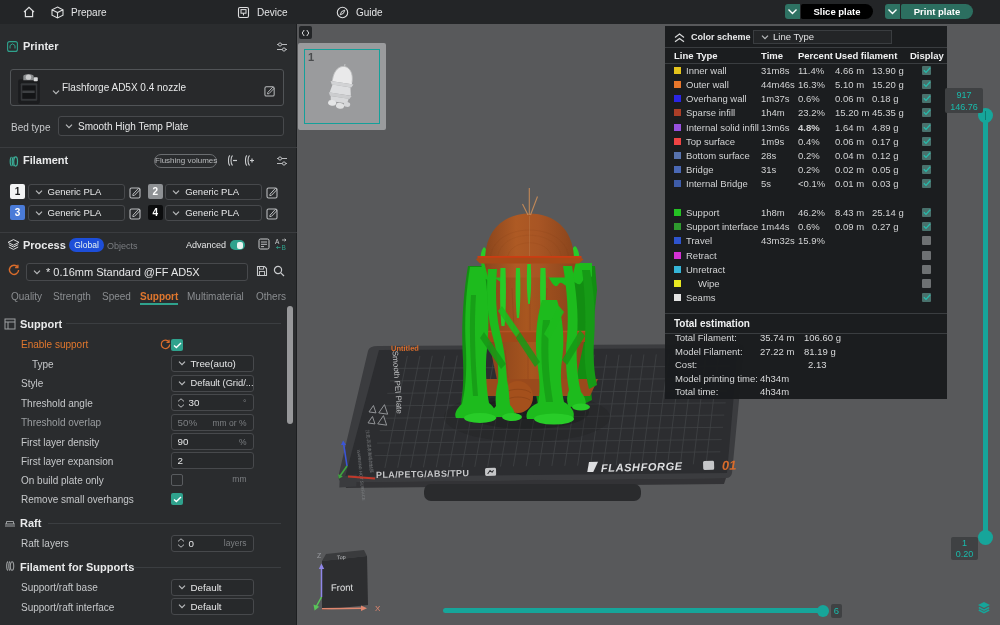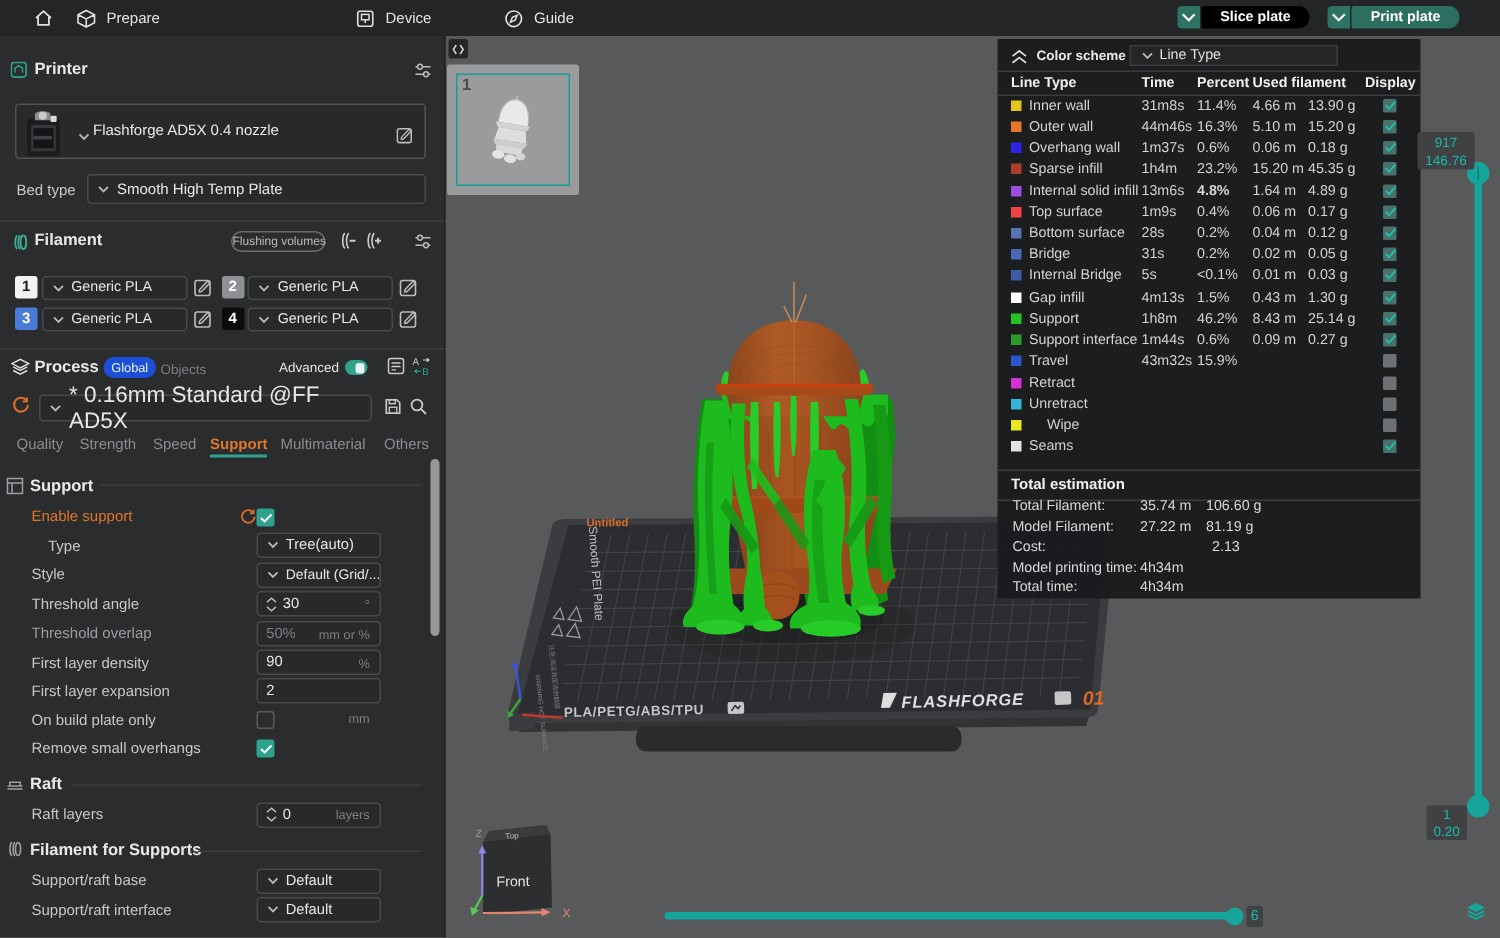--- a/index.html
+++ b/index.html
@@ -201,21 +201,21 @@
         <path d="M5.5 10.5 L1.5 10.5 M3 9.3 L1.5 10.5 L3 11.7" stroke="#2FA28D" stroke-width="0.8" fill="none"></path>
       </svg>
 <svg class="abs" style="left:8px;top:240px" width="12" height="12" viewBox="0 0 12 12">
         <path d="M9.8 3.2 A4.6 4.6 0 1 0 10.6 6" fill="none" stroke="#D96C2B" stroke-width="1.4"></path>
         <path d="M9.9 0.8 L9.9 3.6 L7.1 3.6" fill="none" stroke="#D96C2B" stroke-width="1.3"></path>
       </svg>
 <div class="inp" style="left:26px;top:239px;width:222px;height:18px;">
         <svg class="chev" viewBox="0 0 8 8">
           <path d="M1 2.6 L4 5.6 L7 2.6" fill="none" stroke="#B9BBBD" stroke-width="1.2"></path>
         </svg>
-        <span style="font-size:15px;">* 0.16mm Standard @FF AD5X</span>
+        <span style="font-size:11px;">* 0.16mm Standard @FF AD5X</span>
       </div>
 <svg class="abs" style="left:256px;top:241px" width="12" height="12" viewBox="0 0 12 12">
         <path d="M1.5 1.5 H8.5 L10.5 3.5 V10.5 H1.5 Z" fill="none" stroke="#C9CBCD" stroke-width="1.1"></path>
         <rect x="3.5" y="6.5" width="5" height="4" fill="none" stroke="#C9CBCD" stroke-width="0.9"></rect>
         <rect x="3.5" y="1.5" width="4" height="2.6" fill="none" stroke="#C9CBCD" stroke-width="0.9"></rect>
       </svg>
 <svg class="abs" style="left:273px;top:241px" width="12" height="12" viewBox="0 0 12 12">
         <circle cx="5" cy="5" r="3.6" fill="none" stroke="#C9CBCD" stroke-width="1.2"></circle>
         <path d="M7.8 7.8 L11 11" stroke="#C9CBCD" stroke-width="1.2"></path>
       </svg>
@@ -572,32 +572,20 @@
 <div class="lg-t" style="left:21px;">Internal Bridge</div>
 <div class="lg-t" style="left:96px;">5s</div>
 <div class="lg-t" style="left:133px;">&lt;0.1%</div>
 <div class="lg-t" style="left:170px;">0.01 m</div>
 <div class="lg-t" style="left:207px;">0.03 g</div>
 <div class="lg-ck on"></div>
         <svg class="abs" style="left:258px;top:4px" width="8" height="7" viewBox="0 0 8 7">
           <path d="M0.8 3.2 L3 5.4 L7.2 0.8" fill="none" stroke="#27BCAC" stroke-width="1.3"></path>
         </svg>
 </div>
-<div class="lg-row" style="top:164.7px;">
-<div class="lg-sq" style="background:#FFFFFF;"></div>
-<div class="lg-t" style="left:21px;">Gap infill</div>
-<div class="lg-t" style="left:96px;">4m13s</div>
-<div class="lg-t" style="left:133px;">1.5%</div>
-<div class="lg-t" style="left:170px;">0.43 m</div>
-<div class="lg-t" style="left:207px;">1.30 g</div>
-<div class="lg-ck on"></div>
-        <svg class="abs" style="left:258px;top:4px" width="8" height="7" viewBox="0 0 8 7">
-          <path d="M0.8 3.2 L3 5.4 L7.2 0.8" fill="none" stroke="#27BCAC" stroke-width="1.3"></path>
-        </svg>
-</div>
 <div class="lg-row" style="top:178.9px;">
 <div class="lg-sq" style="background:#24C223;"></div>
 <div class="lg-t" style="left:21px;">Support</div>
 <div class="lg-t" style="left:96px;">1h8m</div>
 <div class="lg-t" style="left:133px;">46.2%</div>
 <div class="lg-t" style="left:170px;">8.43 m</div>
 <div class="lg-t" style="left:207px;">25.14 g</div>
 <div class="lg-ck on"></div>
         <svg class="abs" style="left:258px;top:4px" width="8" height="7" viewBox="0 0 8 7">
           <path d="M0.8 3.2 L3 5.4 L7.2 0.8" fill="none" stroke="#27BCAC" stroke-width="1.3"></path>

